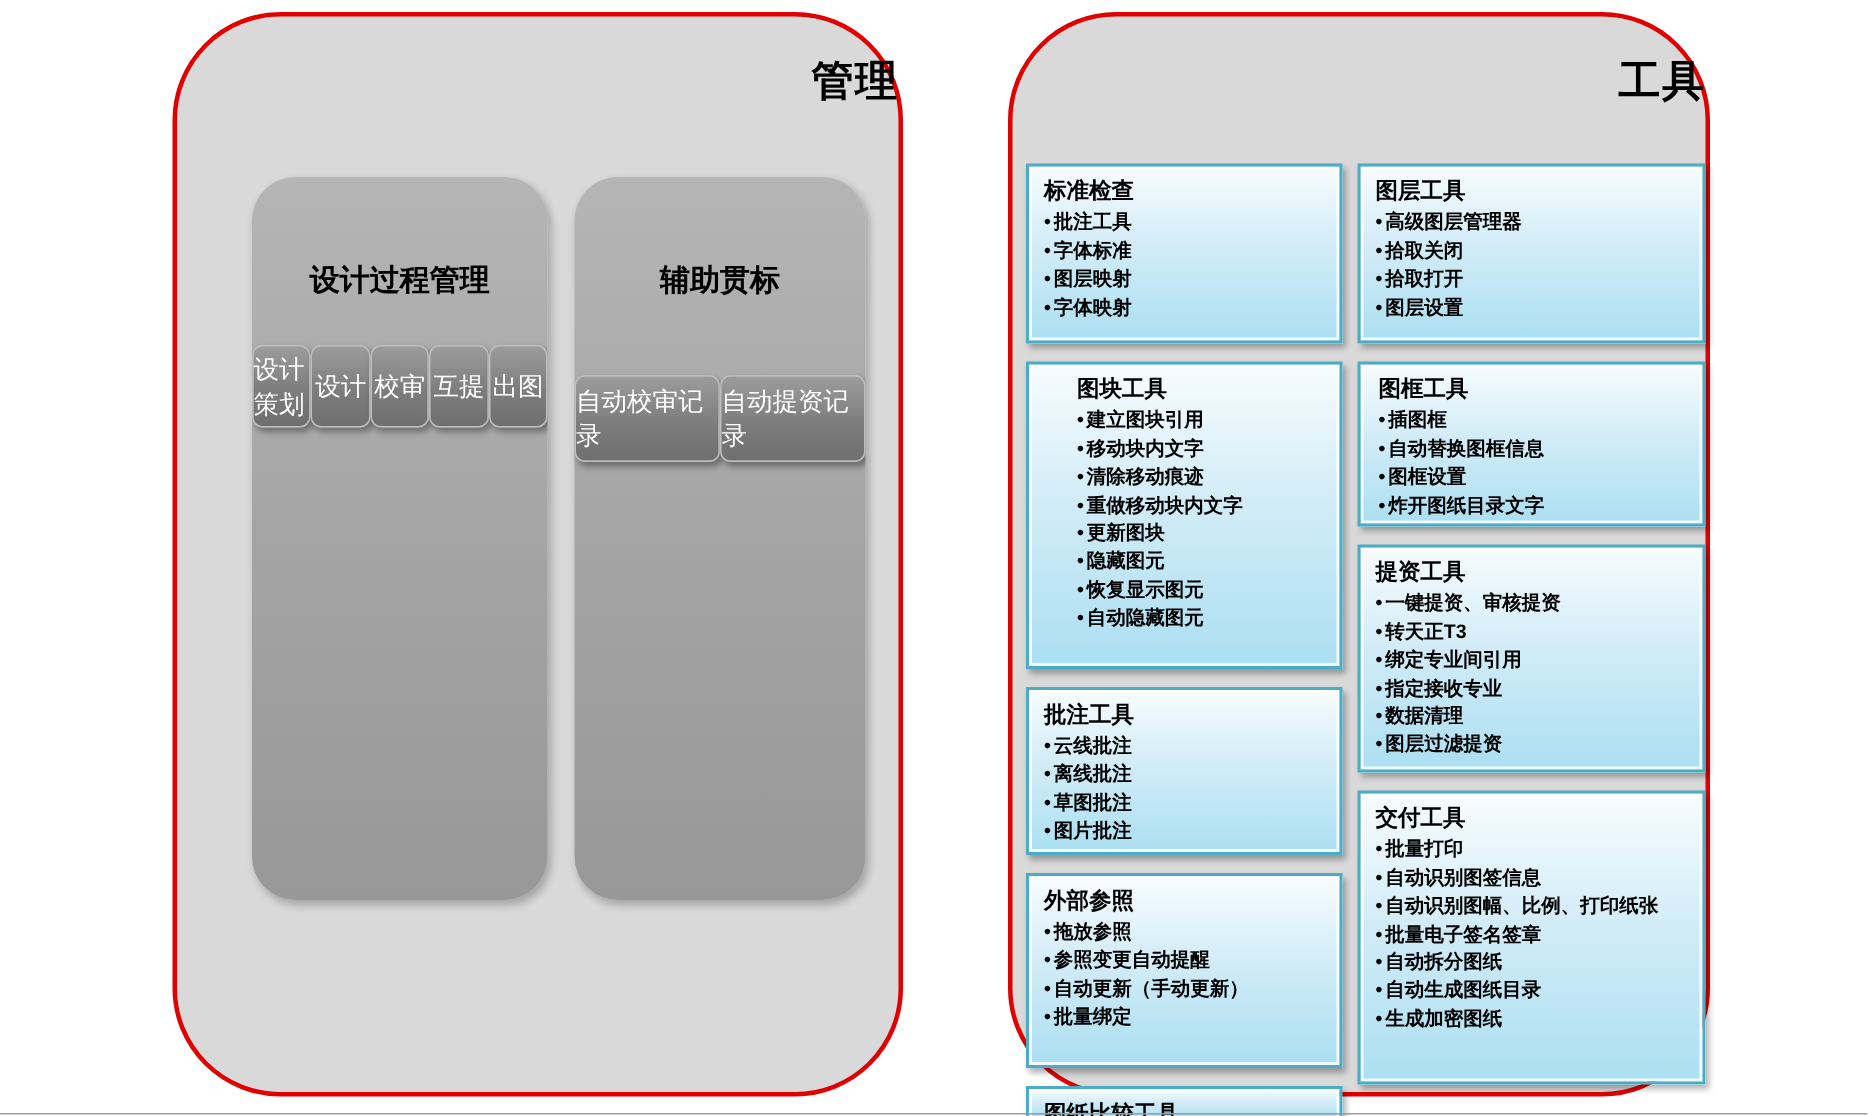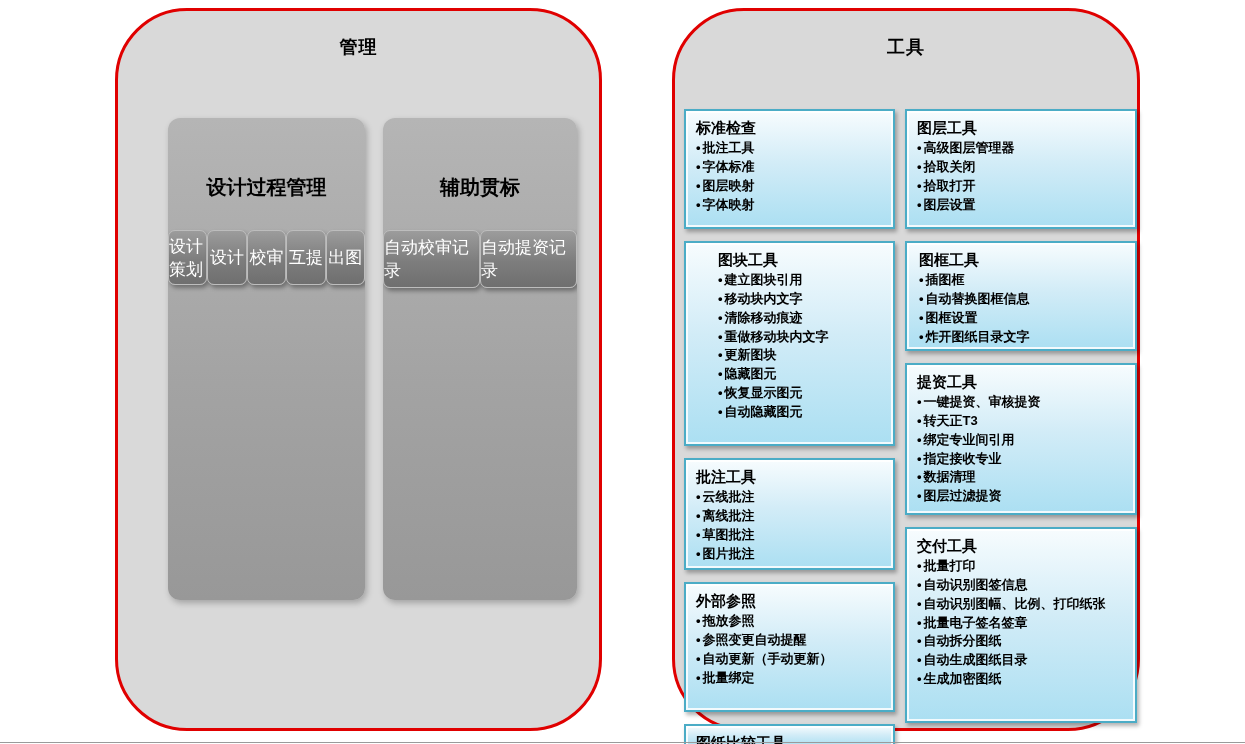--- a/index.html
+++ b/index.html
@@ -14,30 +14,30 @@
   }
   .panel {
     position:absolute; top:8px; height:723px;
     background:#d9d9d9;
     border:3px solid #e00000;
     border-radius:72px;
   }
   .panel-left  { left:115px; width:487px; }
   .panel-right { left:672px; width:468px; }
   .panel-title {
-    text-align:center;
-    font-size:18px; font-weight:bold;
+    text-align:right;
+    font-size:28px; font-weight:bold;
     padding-top:24px;
     letter-spacing:1px;
   }
   
   .mgmt-box {
     position:absolute; top:107px; height:482px;
     background:linear-gradient(180deg,#b5b5b5 0%,#a3a3a3 55%,#989898 100%);
-    border-radius:12px;
+    border-radius:29px;
     box-shadow:2px 3px 6px rgba(0,0,0,0.25);
     overflow:hidden;
   }
   .mgmt-box-1 { left:50px;  width:197px; }
   .mgmt-box-2 { left:265px; width:194px; }
   .mgmt-title {
     text-align:center;
     font-size:20px; font-weight:bold;
     margin-top:56px;
     line-height:26px;
@@ -47,21 +47,21 @@
     width:155px; height:55px;
     margin-bottom:14px;
     display:flex; align-items:center; justify-content:center;
     color:#ffffff;
     font-size:17px;
     background:linear-gradient(180deg,#9c9c9c 0%,#7d7d7d 55%,#6f6f6f 100%);
     border:1px solid #bdbdbd;
     border-radius:7px;
     box-shadow:2px 3px 4px rgba(0,0,0,0.35);
   }
-  .btn-stack-2 .btn { width:188px; height:58px; margin-bottom:20px; }
+  .btn-stack-2 .btn { width:188px; height:58px; margin-bottom:20px;margin-top:20px; }
   
   .tools-grid {
     position:absolute; left:9px; top:59px;
     display:flex; gap:10px;
   }
   .tools-col { display:flex; flex-direction:column; gap:12px;margin-top:39px; }
   .tools-col-left  { width:211px; }
   .tools-col-right { width:232px; }
   .tool-box {
     background:linear-gradient(180deg,#f7fcfe 0%,#d2ecf7 45%,#abdff2 100%);

